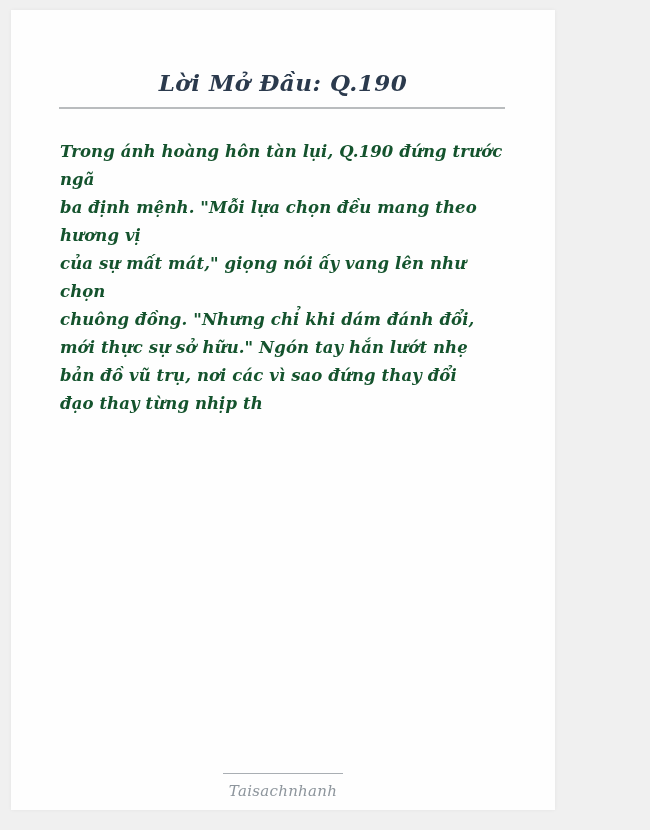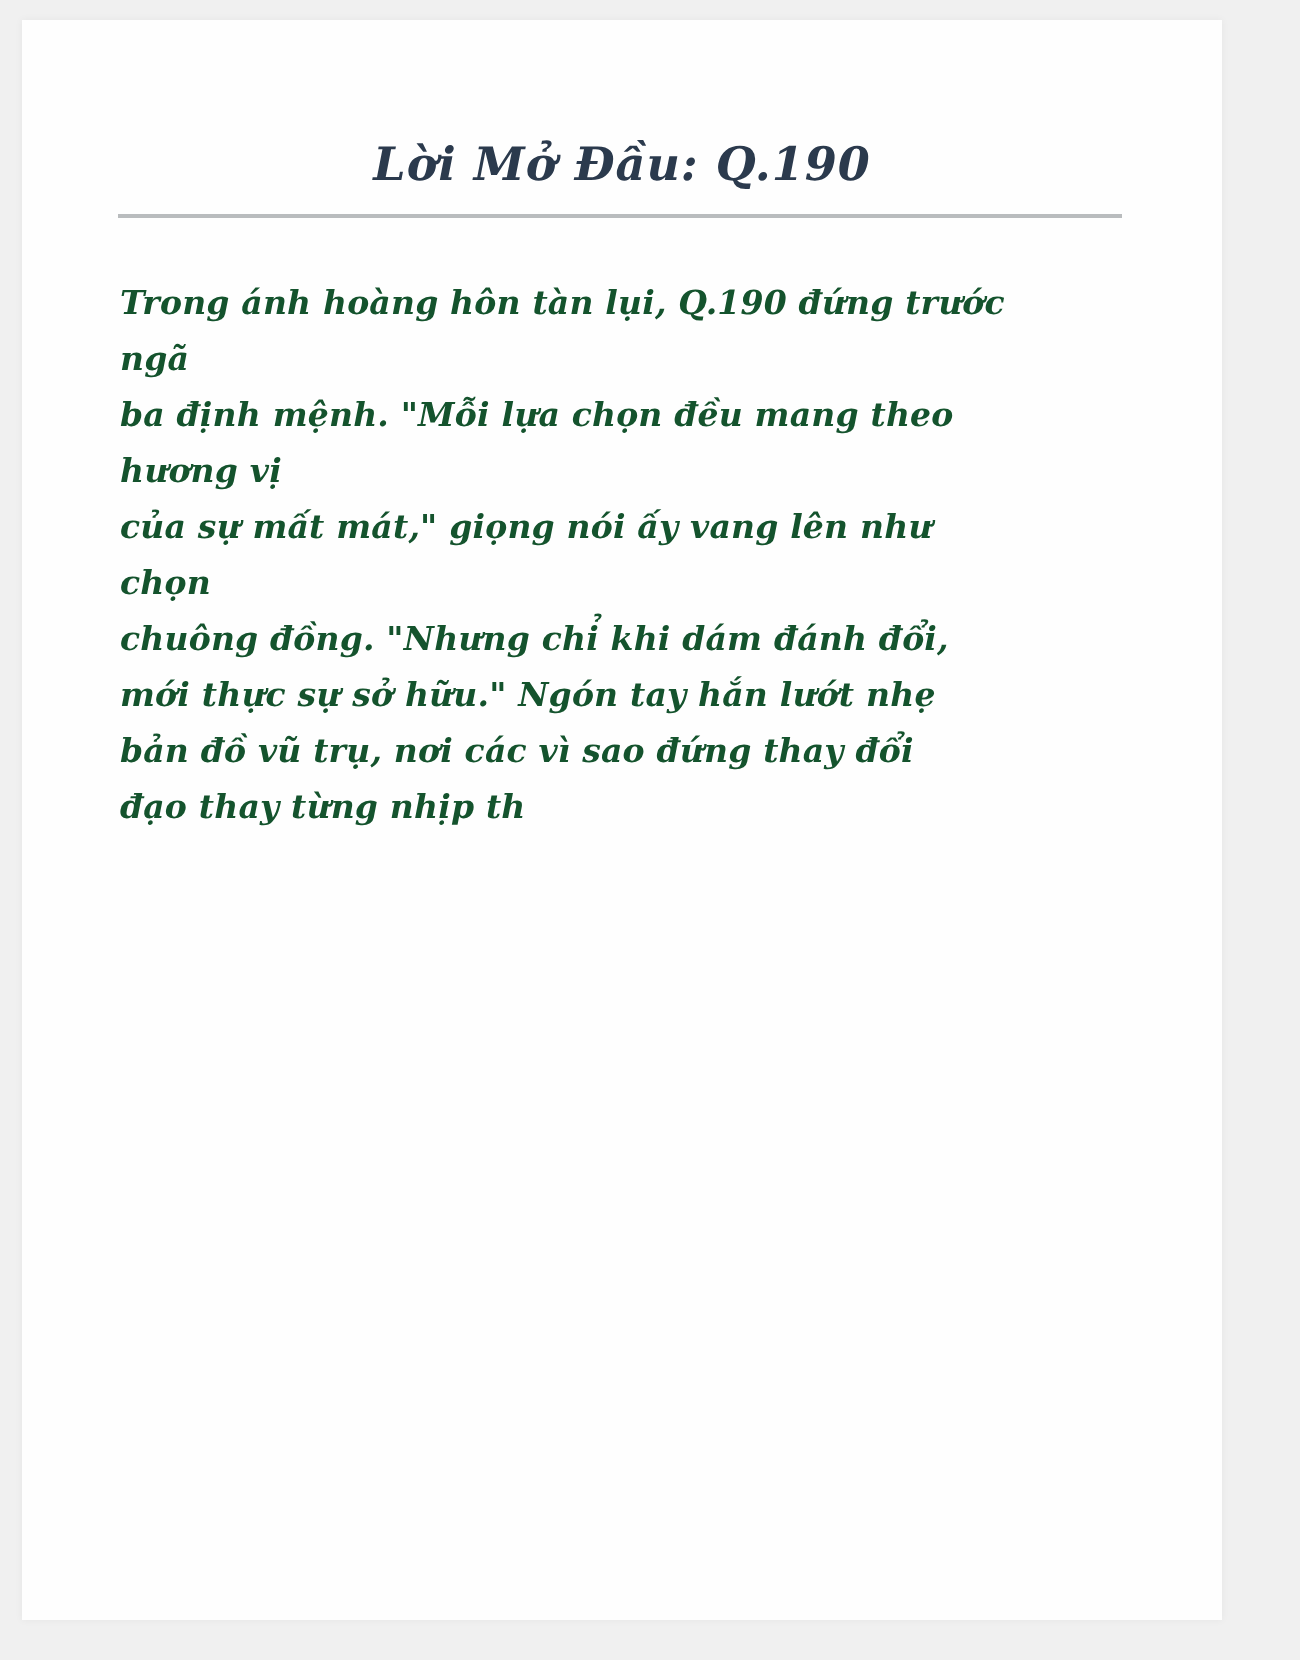--- a/index.html
+++ b/index.html
@@ -14,21 +14,21 @@
   .stage {
     position: relative;
     width: 650px;
     height: 830px;
     background: #f0f0f0;
   }
   .card {
     position: absolute;
     left: 11px;
     top: 10px;
-    width: 600px;
+    width: 544px;
     height: 800px;
     background: #fefefe;
     box-shadow: 0 0 4px rgba(0,0,0,0.05);
   }
   .title {
     position: absolute;
     top: 58px;
     left: 0;
     right: 0;
     margin: 0;
@@ -107,15 +107,19 @@
       <div class="body-line">ba định mệnh. "Mỗi lựa chọn đều mang theo</div>
       <div class="body-line">hương vị</div>
       <div class="body-line">của sự mất mát," giọng nói ấy vang lên như</div>
       <div class="body-line">chọn</div>
       <div class="body-line">chuông đồng. "Nhưng chỉ khi dám đánh đổi,</div>
       <div class="body-line">mới thực sự sở hữu." Ngón tay hắn lướt nhẹ</div>
       <div class="body-line">bản đồ vũ trụ, nơi các vì sao đứng thay đổi</div>
       <div class="body-line">đạo thay từng nhịp th</div>
     </div>
 
+    <div class="footer">
+      <div class="footer-divider"></div>
+      <div class="footer-text">Taisachnhanh</div>
+    </div>
 
   </div>
 </div>
 
 </body></html>

